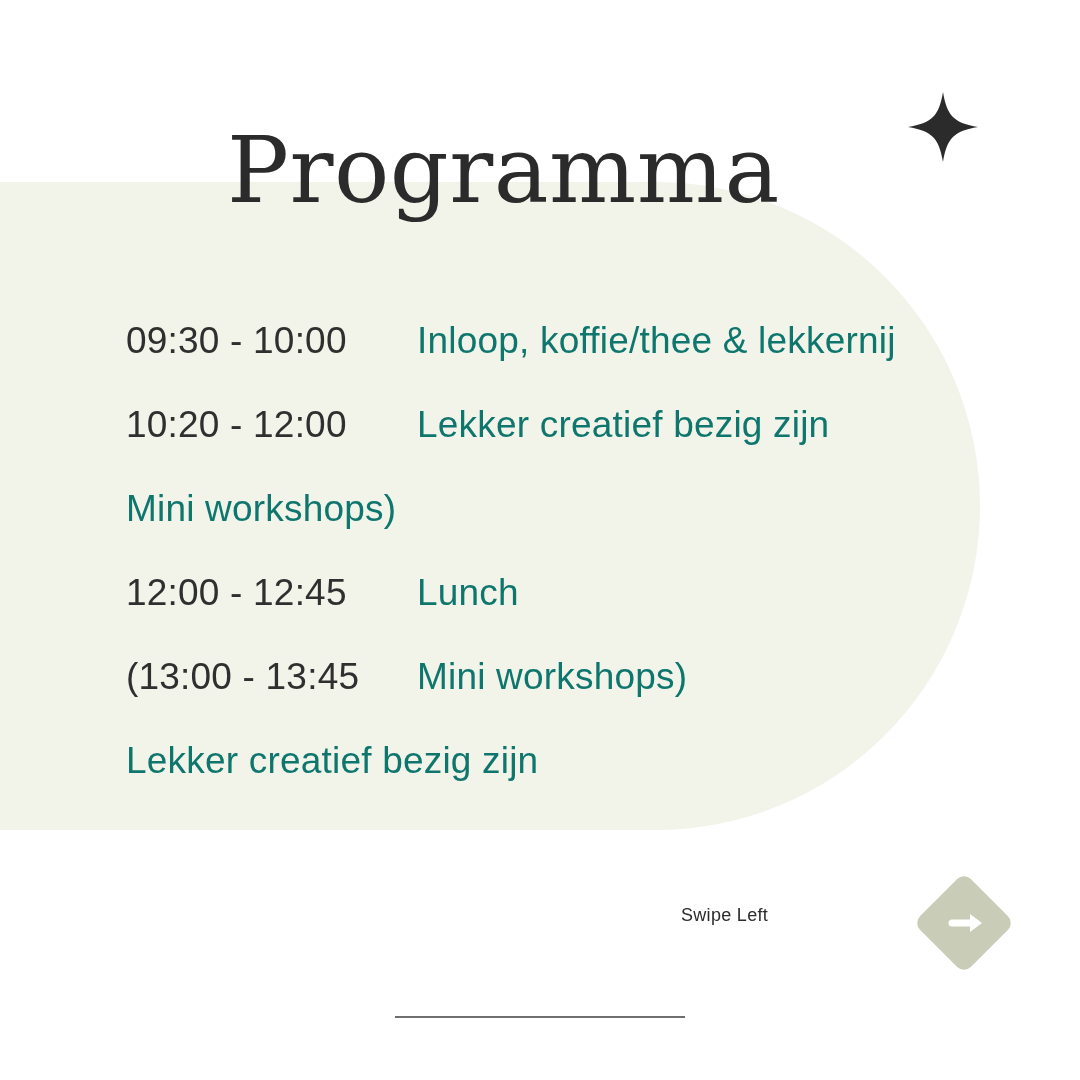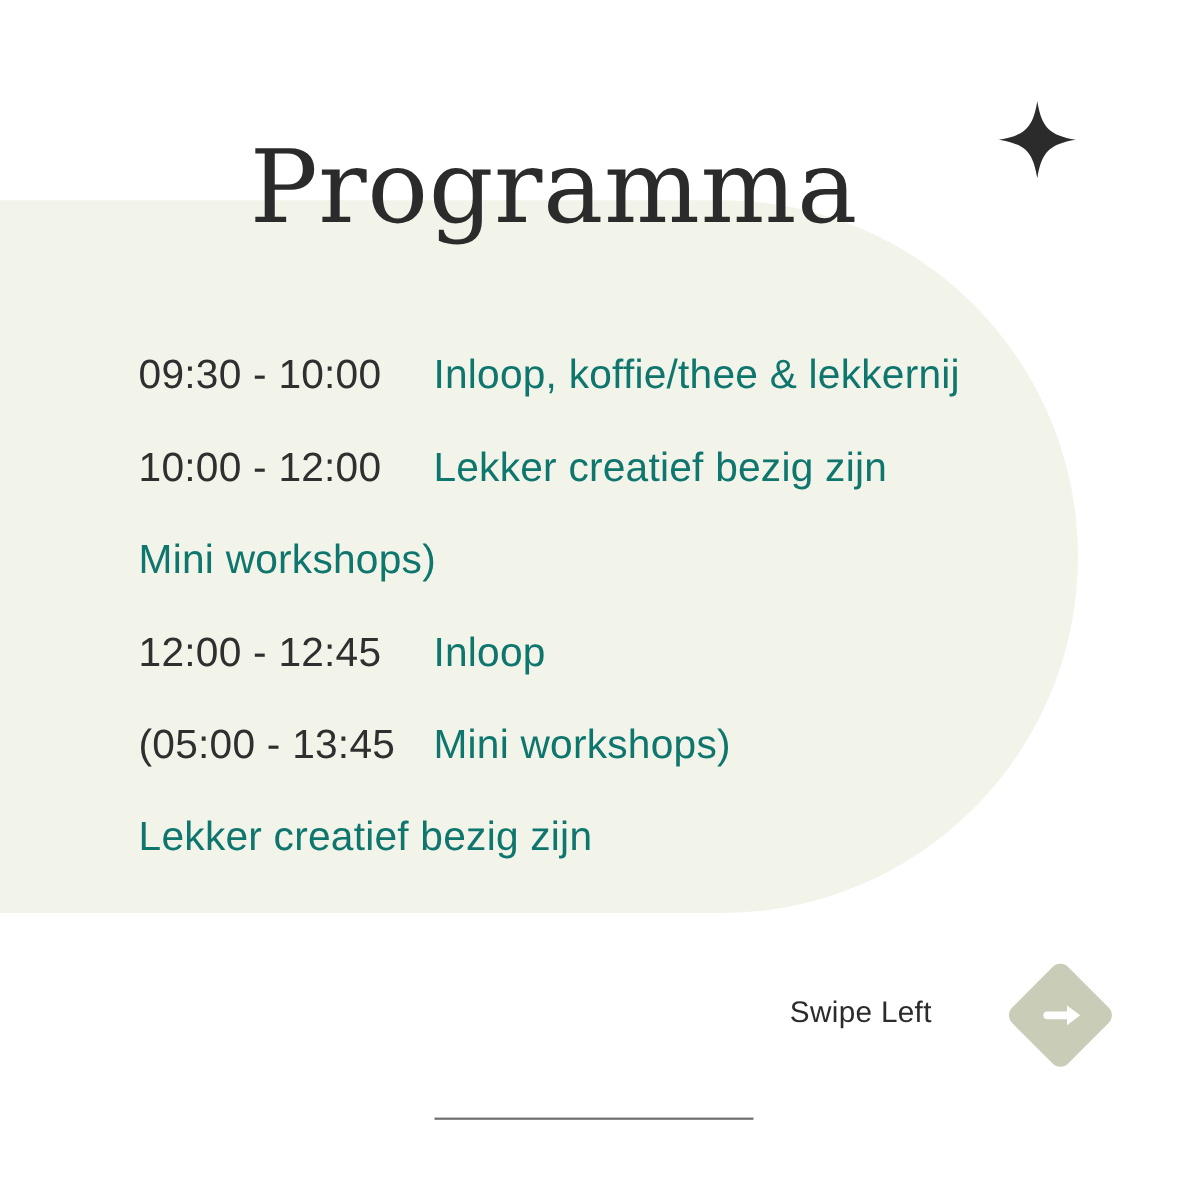--- a/index.html
+++ b/index.html
@@ -62,42 +62,43 @@
   .schedule {
     position: absolute;
     left: 126px;
     top: 320px;
     width: 900px;
   }
   .row {
     display: flex;
     align-items: baseline;
     height: 84px;
+    gap: 23px;
   }
   .row .time {
     width: 268px;
     flex: 0 0 268px;
     font-size: 37px;
     color: #2f2f2f;
     letter-spacing: 0.2px;
     white-space: nowrap;
   }
   .row .desc {
     font-size: 37px;
     color: #0f766e;
     letter-spacing: 0.2px;
     white-space: nowrap;
   }
 
   
   .swipe {
     position: absolute;
-    left: 718px;
+    left: 681px;
     top: 905px;
-    font-size: 27px;
+    font-size: 18px;
     color: #2b2b2b;
     letter-spacing: 0.3px;
   }
   .swipe-diamond {
     position: absolute;
     left: 914px;
     top: 873px;
     width: 100px;
     height: 100px;
   }
@@ -143,32 +144,32 @@
       <path d="M37 2 C41 26 48 33 72 37 C48 41 41 48 37 72 C33 48 26 41 2 37 C26 33 33 26 37 2 Z" fill="#2b2b2b"></path>
     </svg>
   </div>
 
   <div class="schedule">
     <div class="row">
       <div class="time">09:30 - 10:00</div>
       <div class="desc">Inloop, koffie/thee &amp; lekkernij</div>
     </div>
     <div class="row">
-      <div class="time">10:00 - 12:00</div>
+      <div class="time">10:20 - 12:00</div>
       <div class="desc">Lekker creatief bezig zijn</div>
     </div>
     <div class="row">
       <div class="desc">Mini workshops)</div>
     </div>
     <div class="row">
       <div class="time">12:00 - 12:45</div>
-      <div class="desc">Inloop</div>
+      <div class="desc">Lunch</div>
     </div>
     <div class="row">
-      <div class="time">(05:00 - 13:45</div>
+      <div class="time">(13:00 - 13:45</div>
       <div class="desc">Mini workshops)</div>
     </div>
     <div class="row">
       <div class="desc">Lekker creatief bezig zijn</div>
     </div>
   </div>
 
   <div class="swipe">Swipe Left</div>
 
   <div class="swipe-diamond">

